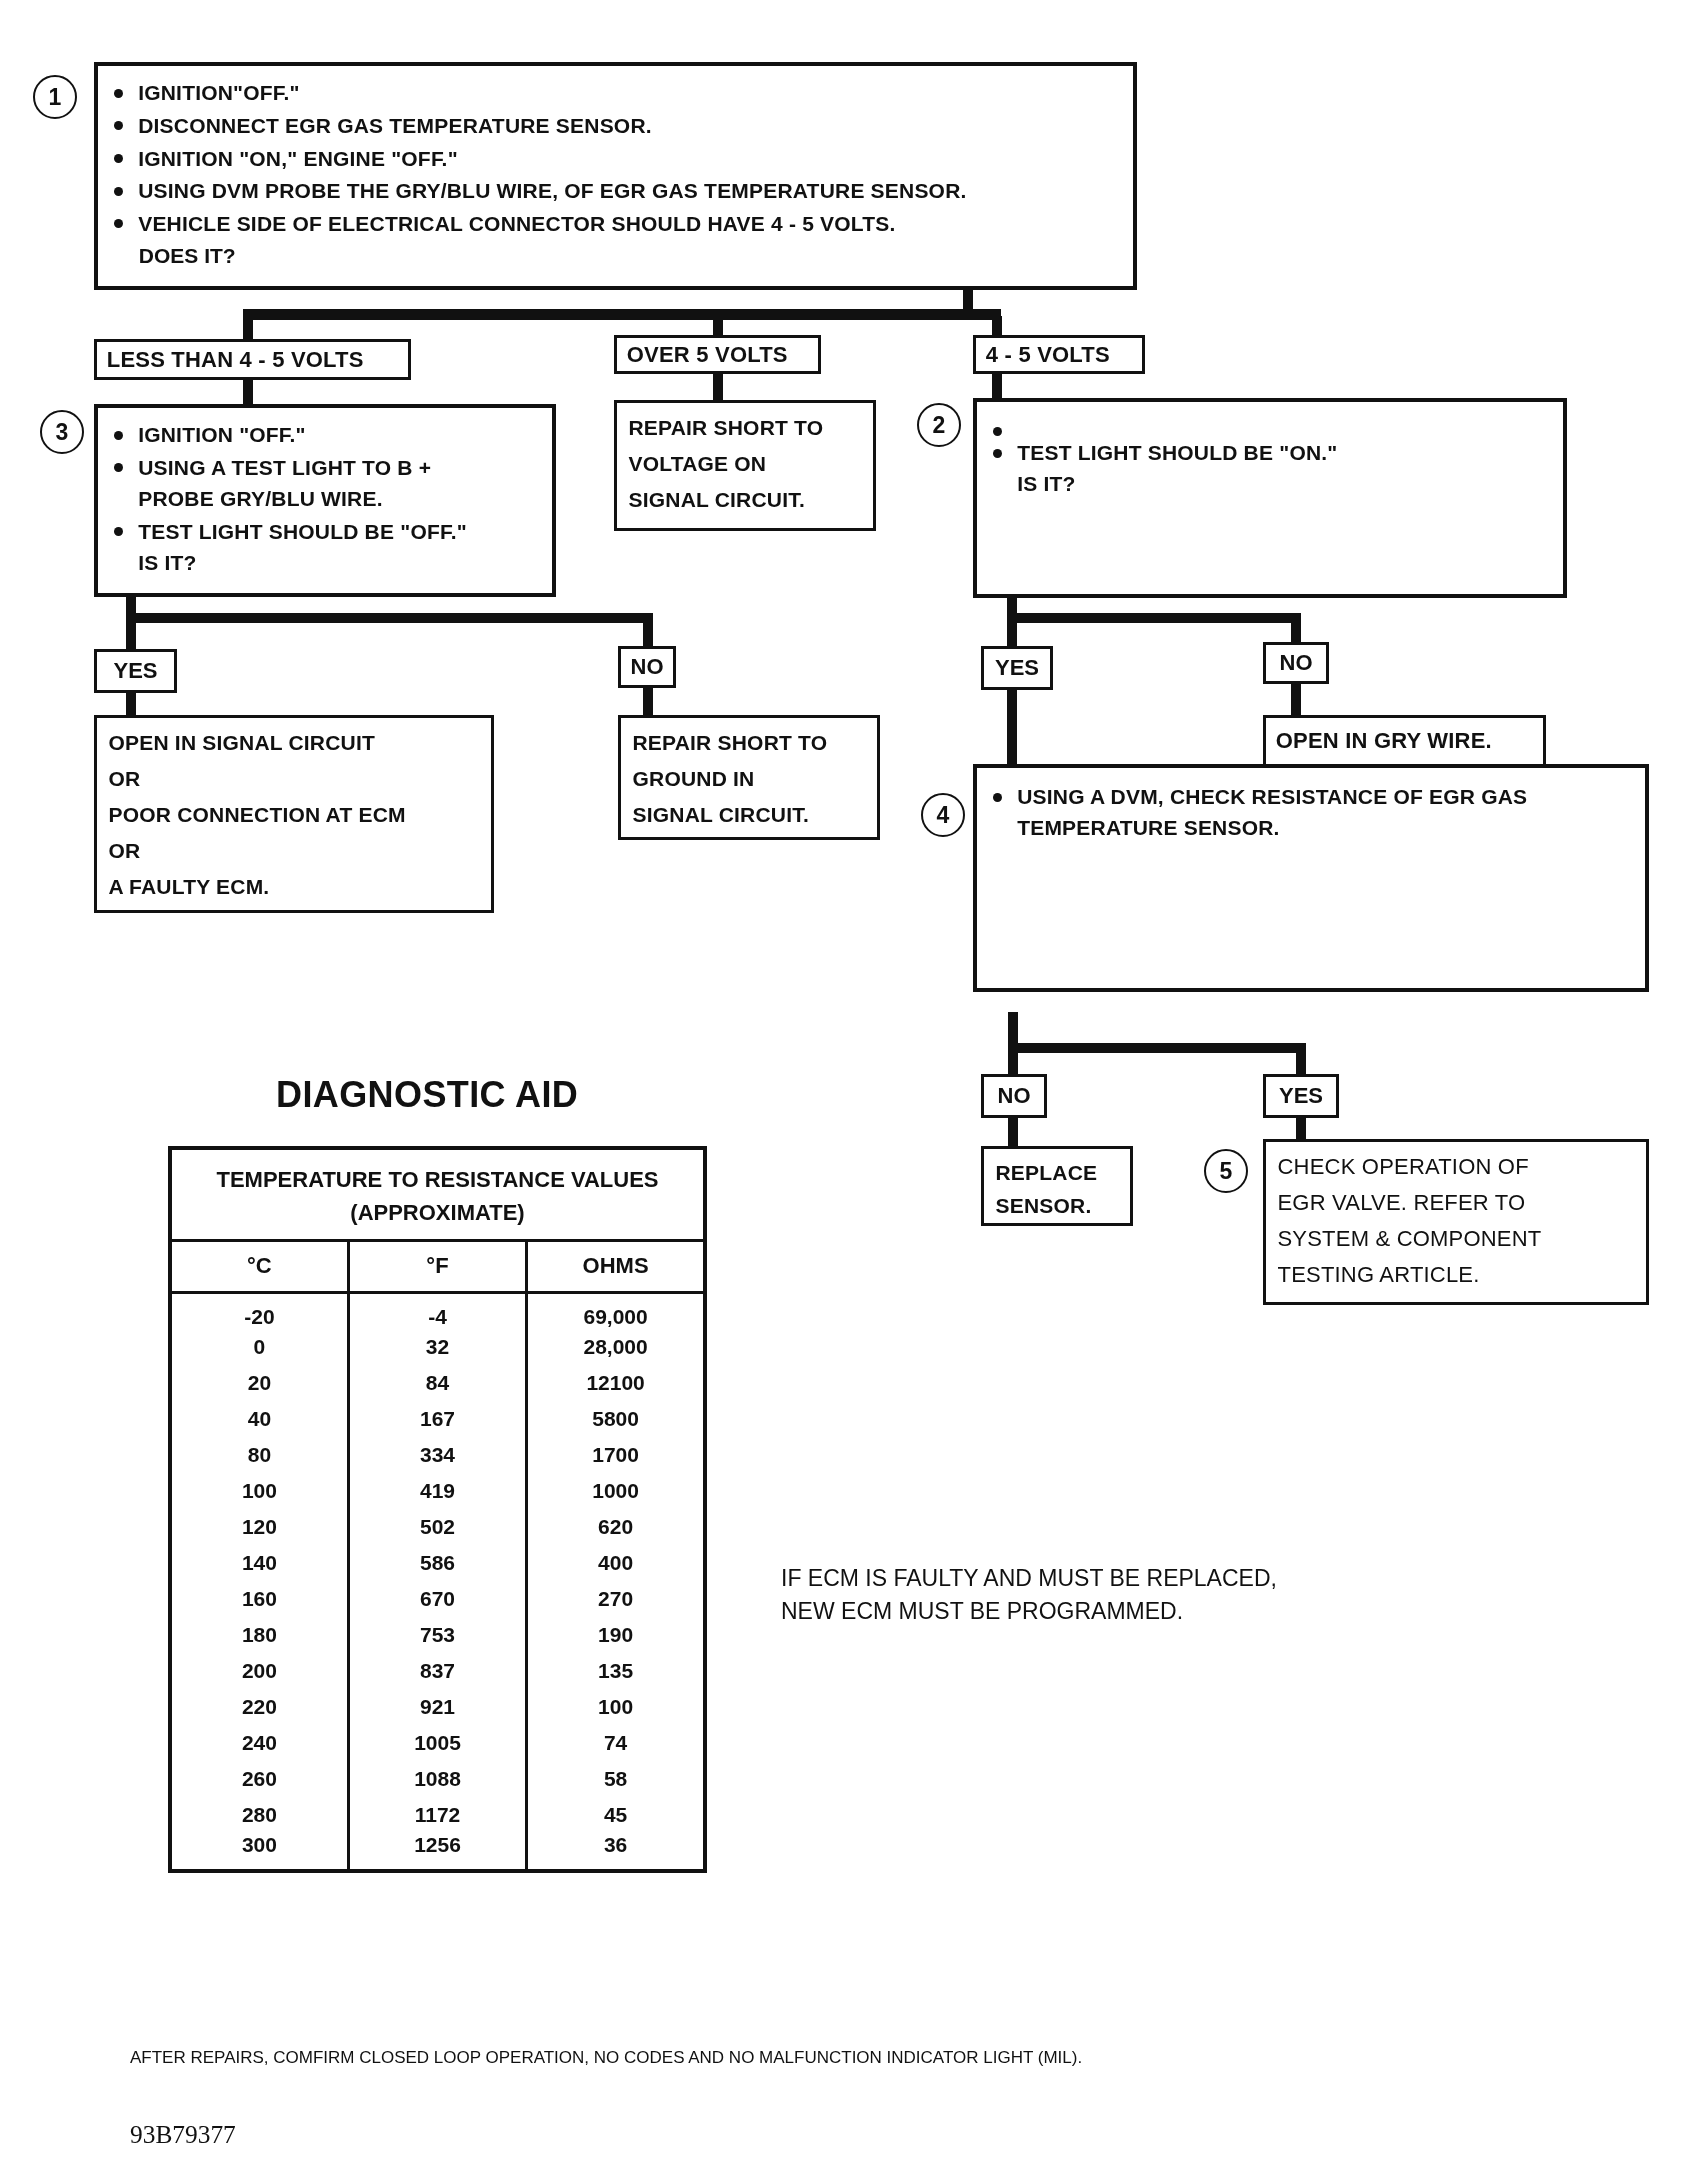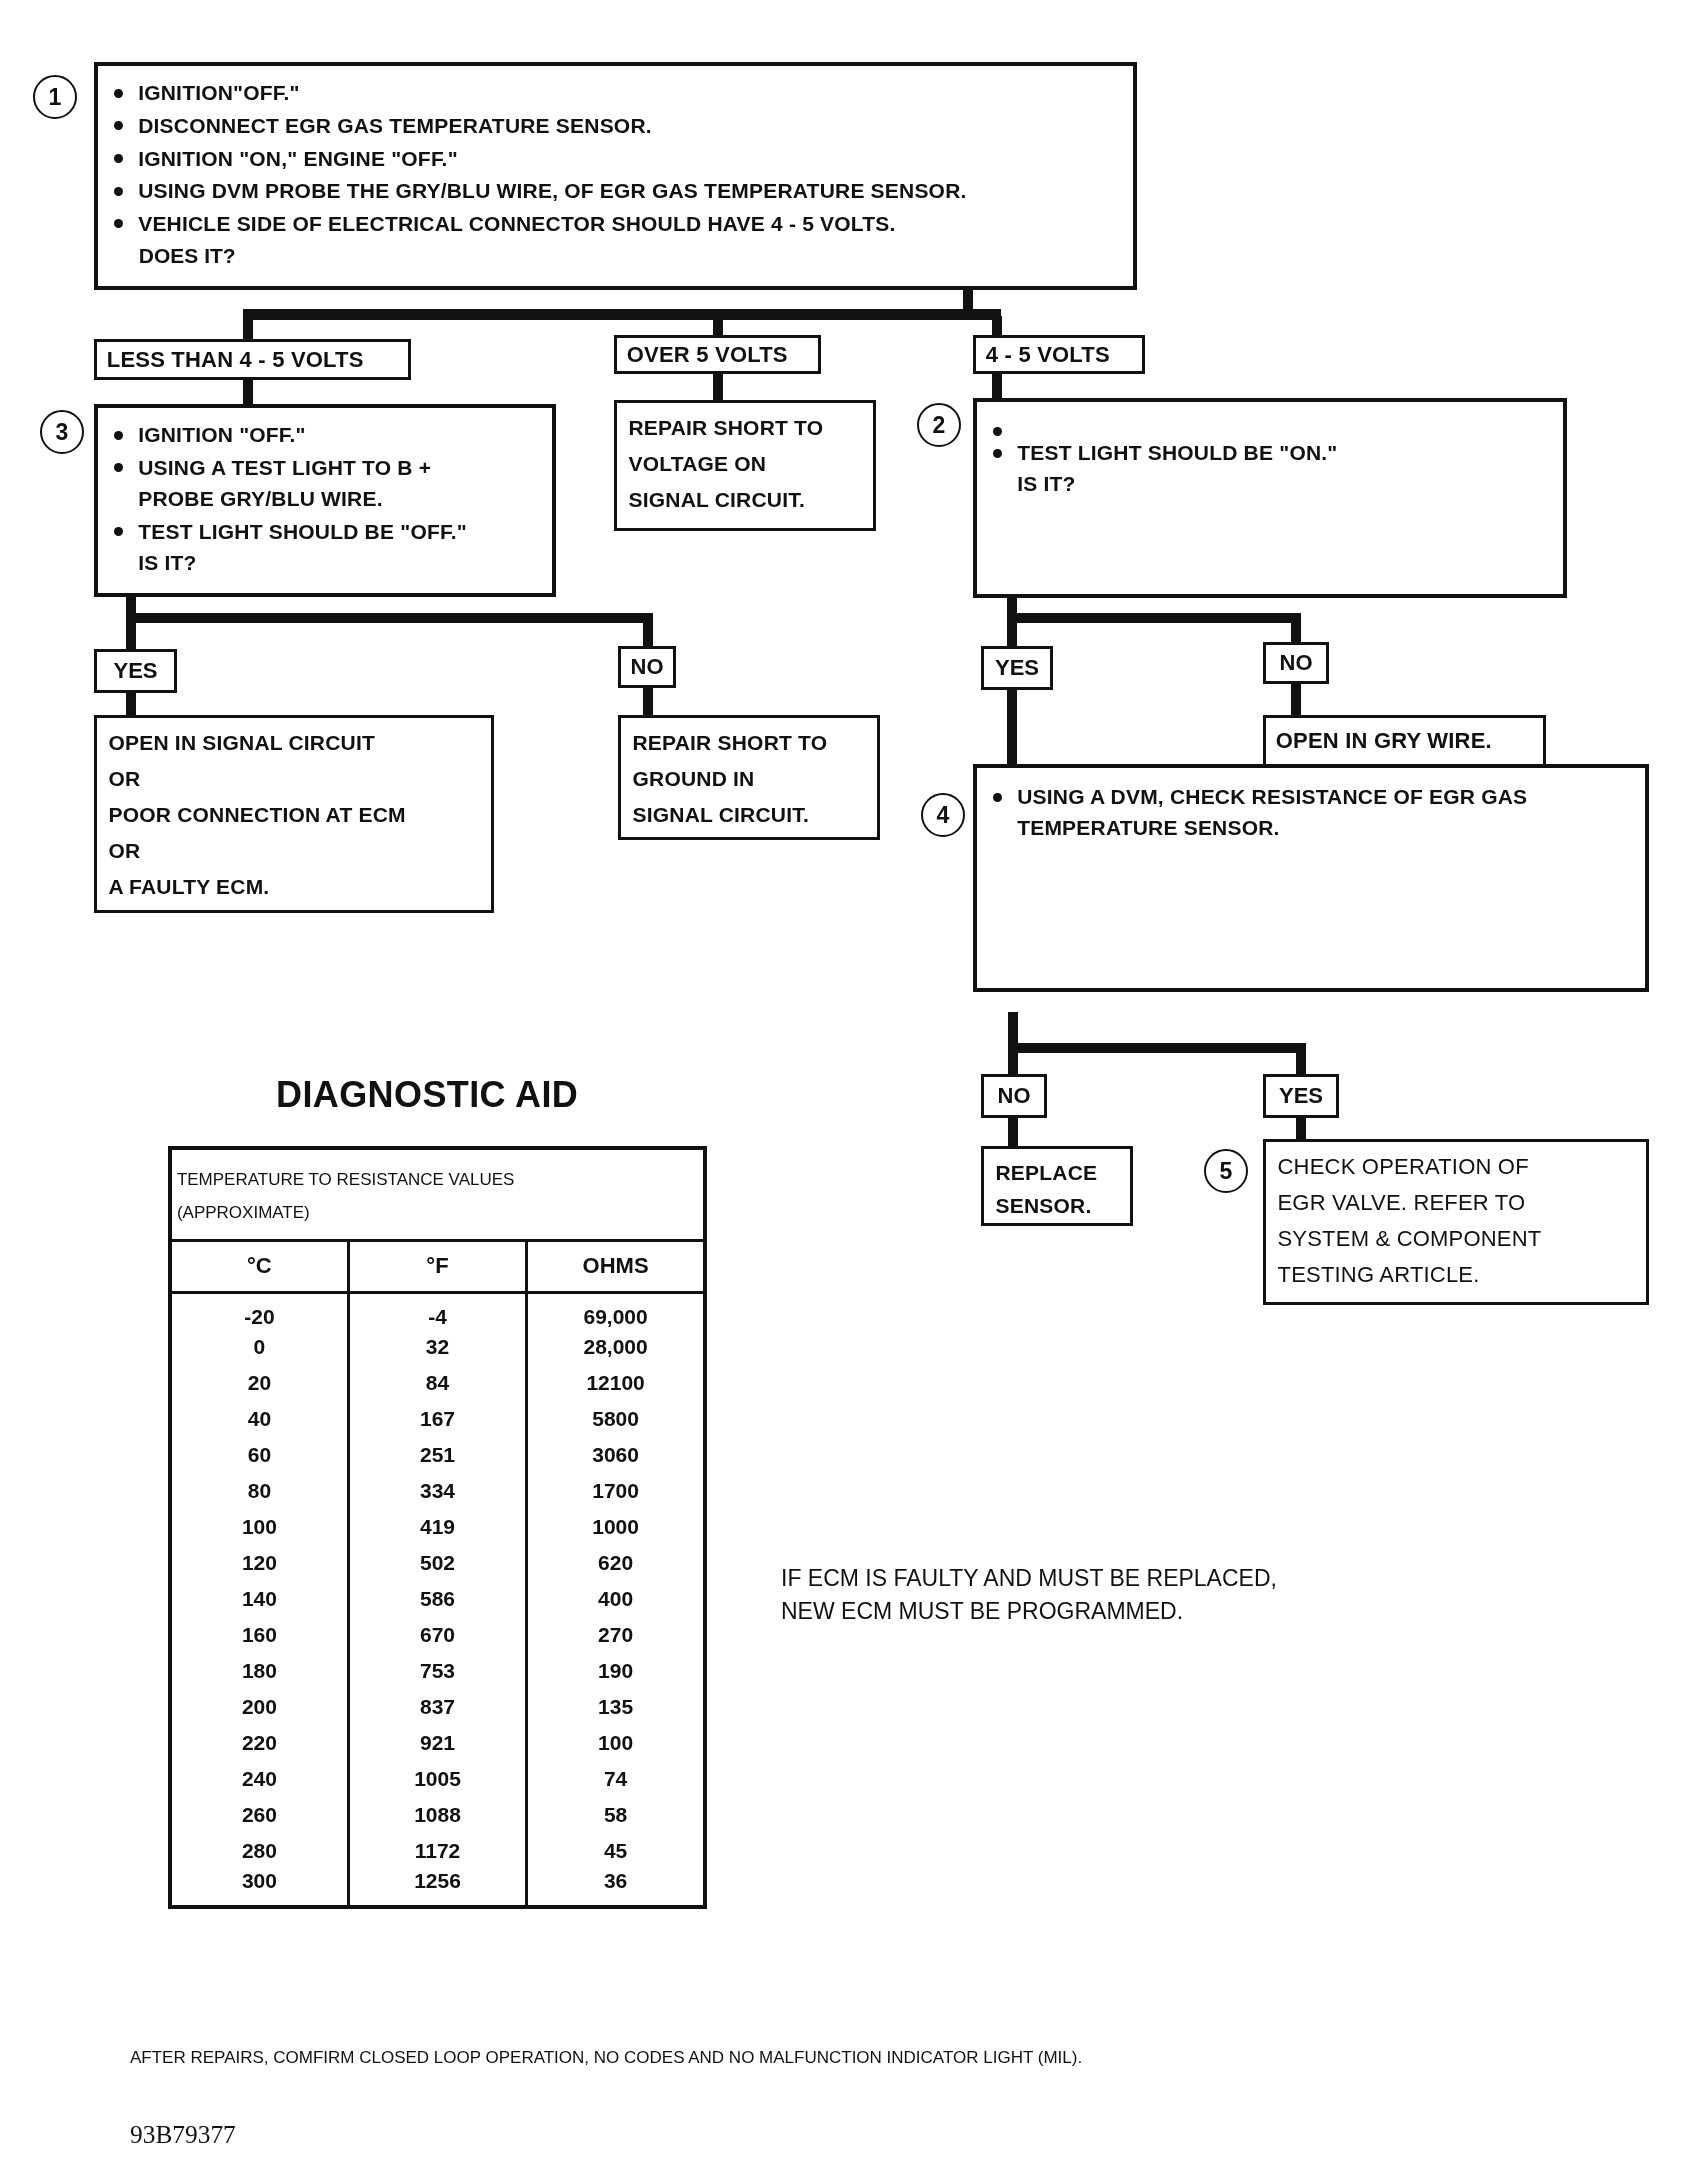--- a/index.html
+++ b/index.html
@@ -58,21 +58,21 @@
     position: absolute; left: 276px; top: 1074px;
     font-weight: 700; font-size: 36px; letter-spacing: 0.4px;
   }
   .aid-table {
     position: absolute; left: 168px; top: 1146px; width: 539px;
     border-collapse: collapse; border: 4.1px solid #111; background: #fff;
     table-layout: fixed;
   }
   .aid-table .t-title {
     border-bottom: 3.3px solid #111; padding: 13px 4.9px 9.8px 4.9px;
-    font-weight: 400; font-size: 17px; line-height: 33px; text-align: left;
+    font-weight: 700; font-size: 22px; line-height: 33px; text-align: center;
   }
   .aid-table .col-head th {
     border-bottom: 3.3px solid #111; height: 52px;
     font-weight: 700; font-size: 22px; text-align: center;
   }
   .aid-table th + th, .aid-table td + td { border-left: 3.3px solid #111; }
   .aid-table tbody td {
     height: 36px; text-align: center; font-weight: 700; font-size: 21px;
   }
   .aid-table tbody tr:first-child td { padding-top: 11.5px; }
@@ -268,25 +268,20 @@
           <td>20</td>
           <td>84</td>
           <td>12100</td>
         </tr>
         <tr>
           <td>40</td>
           <td>167</td>
           <td>5800</td>
         </tr>
         <tr>
-          <td>60</td>
-          <td>251</td>
-          <td>3060</td>
-        </tr>
-        <tr>
           <td>80</td>
           <td>334</td>
           <td>1700</td>
         </tr>
         <tr>
           <td>100</td>
           <td>419</td>
           <td>1000</td>
         </tr>
         <tr>

